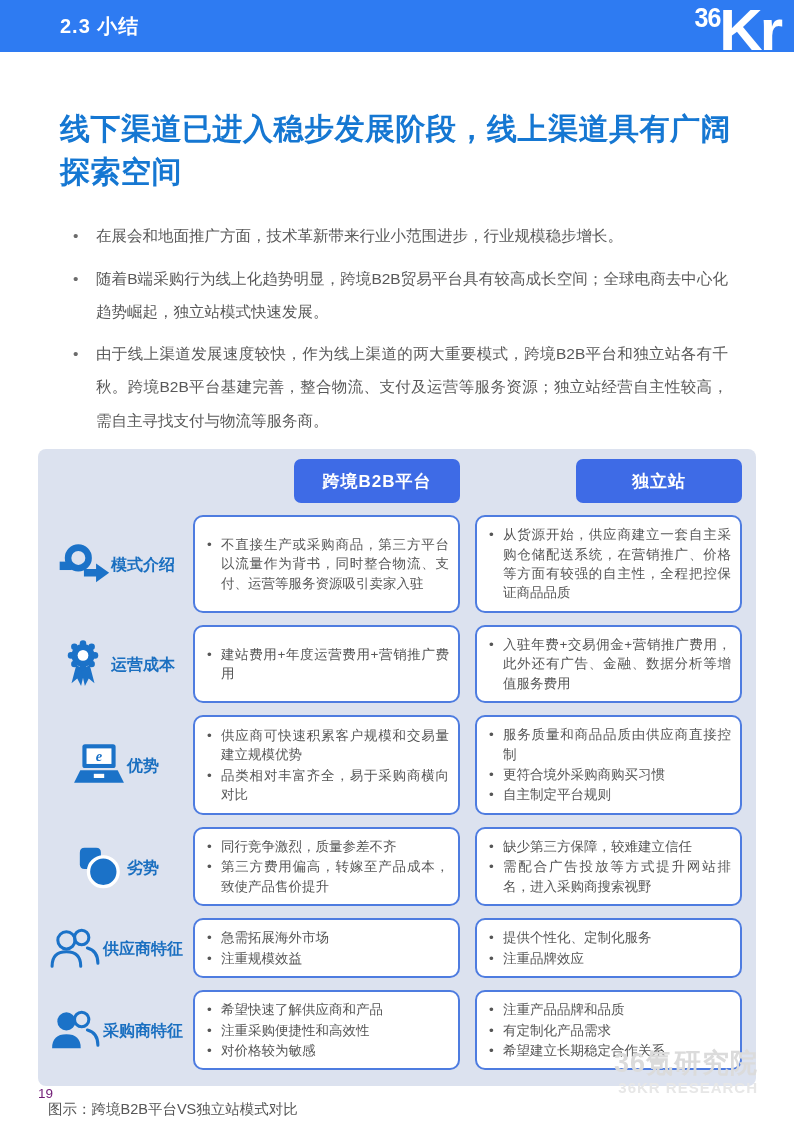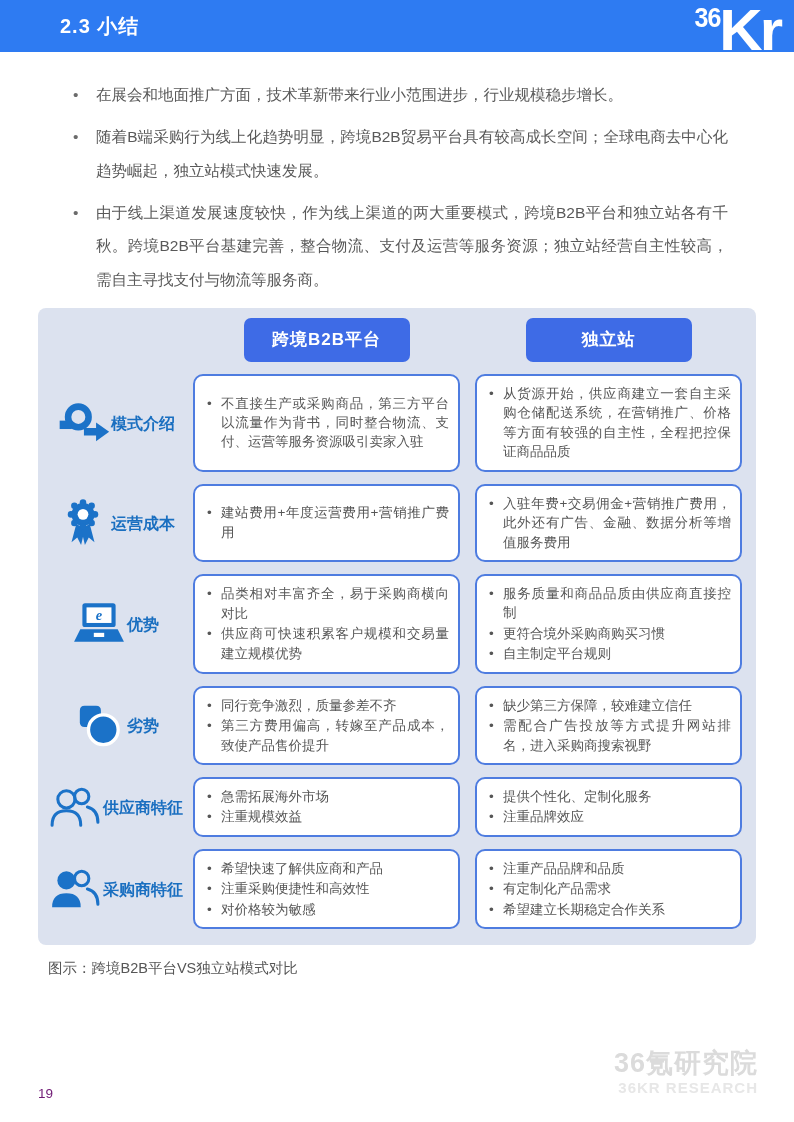--- a/index.html
+++ b/index.html
@@ -23,21 +23,21 @@
 
   
   .bullets{list-style:none;margin:26px 0 0 30px;width:660px;}
   .bullets li{position:relative;padding-left:28px;color:var(--c-text);font-size:15.5px;line-height:2.15;margin-bottom:9px;text-align:justify;}
   .bullets li::before{content:"\2022";position:absolute;left:5px;color:#6b6b6b;}
 
   
   .panel{margin-top:12px;width:718px;background:var(--c-panel);border-radius:8px;padding:10px 14px 16px 14px;}
   .panel-grid{display:grid;grid-template-columns:126px 1fr 1fr;column-gap:15px;align-items:stretch;}
   .panel-header{margin-bottom:10px;}
-  .col-head{display:flex;justify-content:center;align-items:center;}
+  .col-head{display:flex;justify-content:flex-end;align-items:center;}
   .col-btn{background:var(--c-btn);color:#fff;border:none;border-radius:7px;font-family:inherit;
            font-size:17px;font-weight:bold;width:166px;height:44px;letter-spacing:1px;}
   .rowline{margin-top:12px;}
   .label-cell{display:flex;flex-direction:row;align-items:center;justify-content:center;}
   .icon{width:56px;height:46px;display:flex;align-items:center;justify-content:center;}
   .label-text{color:var(--c-label);font-size:16px;font-weight:bold;margin-top:3px;white-space:nowrap;}
   .cell{background:#fff;border:2px solid var(--c-border);border-radius:10px;padding:7px 9px;display:flex;align-items:center;min-height:58px;}
   .cell ul{list-style:none;width:100%;}
   .cell li{position:relative;padding-left:17px;color:#565656;font-size:13.5px;line-height:1.44;margin:1px 0;text-align:justify;}
   .cell li::before{content:"\2022";position:absolute;left:3px;color:#565656;}
@@ -56,20 +56,21 @@
 
   <header class="topbar">
     <div class="section-title">2.3 小结</div>
     <div class="logo">
       <span class="logo-36">36</span>
       <span class="logo-kr">Kr</span>
     </div>
   </header>
 
   <main class="content">
+    <h1 class="doc-title">线下渠道已进入稳步发展阶段，线上渠道具有广阔探索空间</h1>
 
     <ul class="bullets">
         <li>在展会和地面推广方面，技术革新带来行业小范围进步，行业规模稳步增长。</li>
         <li>随着B端采购行为线上化趋势明显，跨境B2B贸易平台具有较高成长空间；全球电商去中心化趋势崛起，独立站模式快速发展。</li>
         <li>由于线上渠道发展速度较快，作为线上渠道的两大重要模式，跨境B2B平台和独立站各有千秋。跨境B2B平台基建完善，整合物流、支付及运营等服务资源；独立站经营自主性较高，需自主寻找支付与物流等服务商。</li>
       </ul>
 
     <section class="panel">
       <div class="panel-grid panel-header">
         <div></div>
@@ -144,22 +145,22 @@
                   <rect x="14" y="5" width="24" height="15" fill="#fff"></rect>
                   <text x="26" y="17" font-size="14" font-style="italic" font-weight="bold" fill="#1B72C8" text-anchor="middle" font-family="Liberation Serif,serif">e</text>
                   <path d="M8 26 L44 26 L50 38 L2 38 Z" fill="#1B72C8"></path>
                   <rect x="21" y="29.5" width="10" height="4" fill="#fff"></rect>
                 </svg>
               </div>
               <div class="label-text">优势</div>
             </div>
             <div class="cell">
               <ul>
+                <li>供应商可快速积累客户规模和交易量建立规模优势</li>
                 <li>品类相对丰富齐全，易于采购商横向对比</li>
-                <li>供应商可快速积累客户规模和交易量建立规模优势</li>
               </ul>
             </div>
             <div class="cell">
               <ul>
                 <li>服务质量和商品品质由供应商直接控制</li>
                 <li>更符合境外采购商购买习惯</li>
                 <li>自主制定平台规则</li>
               </ul>
             </div>
           </div>

